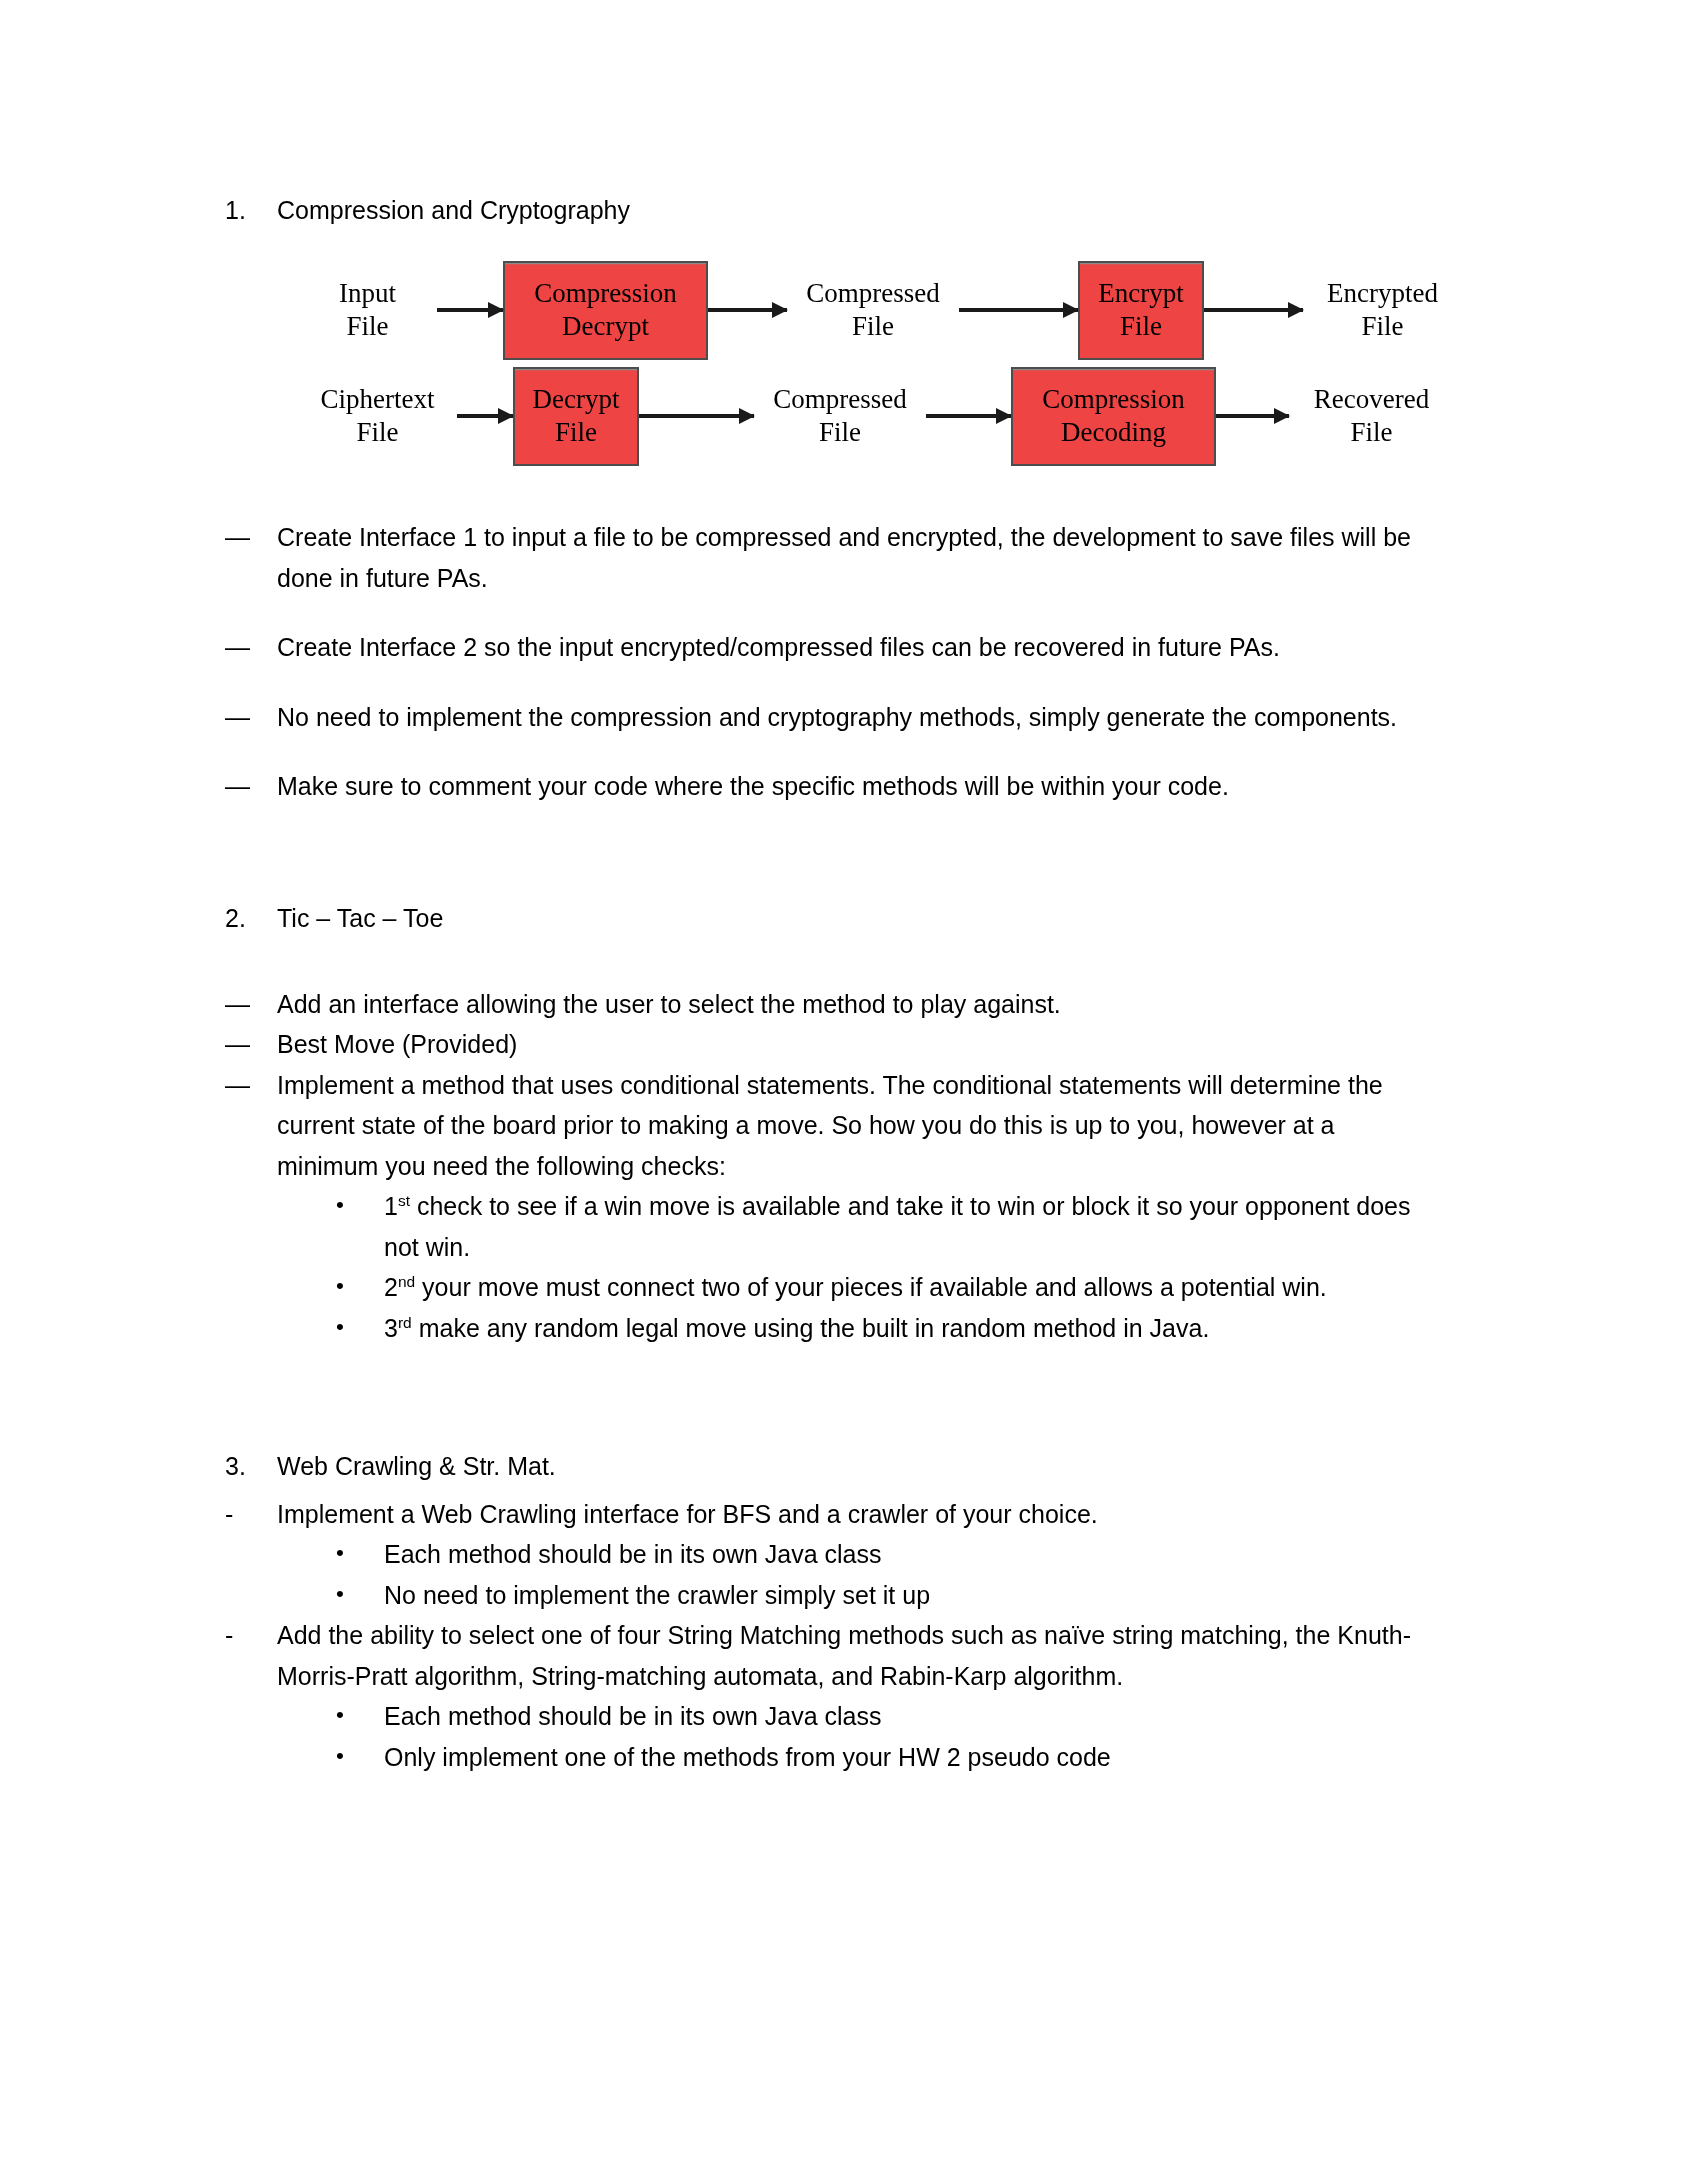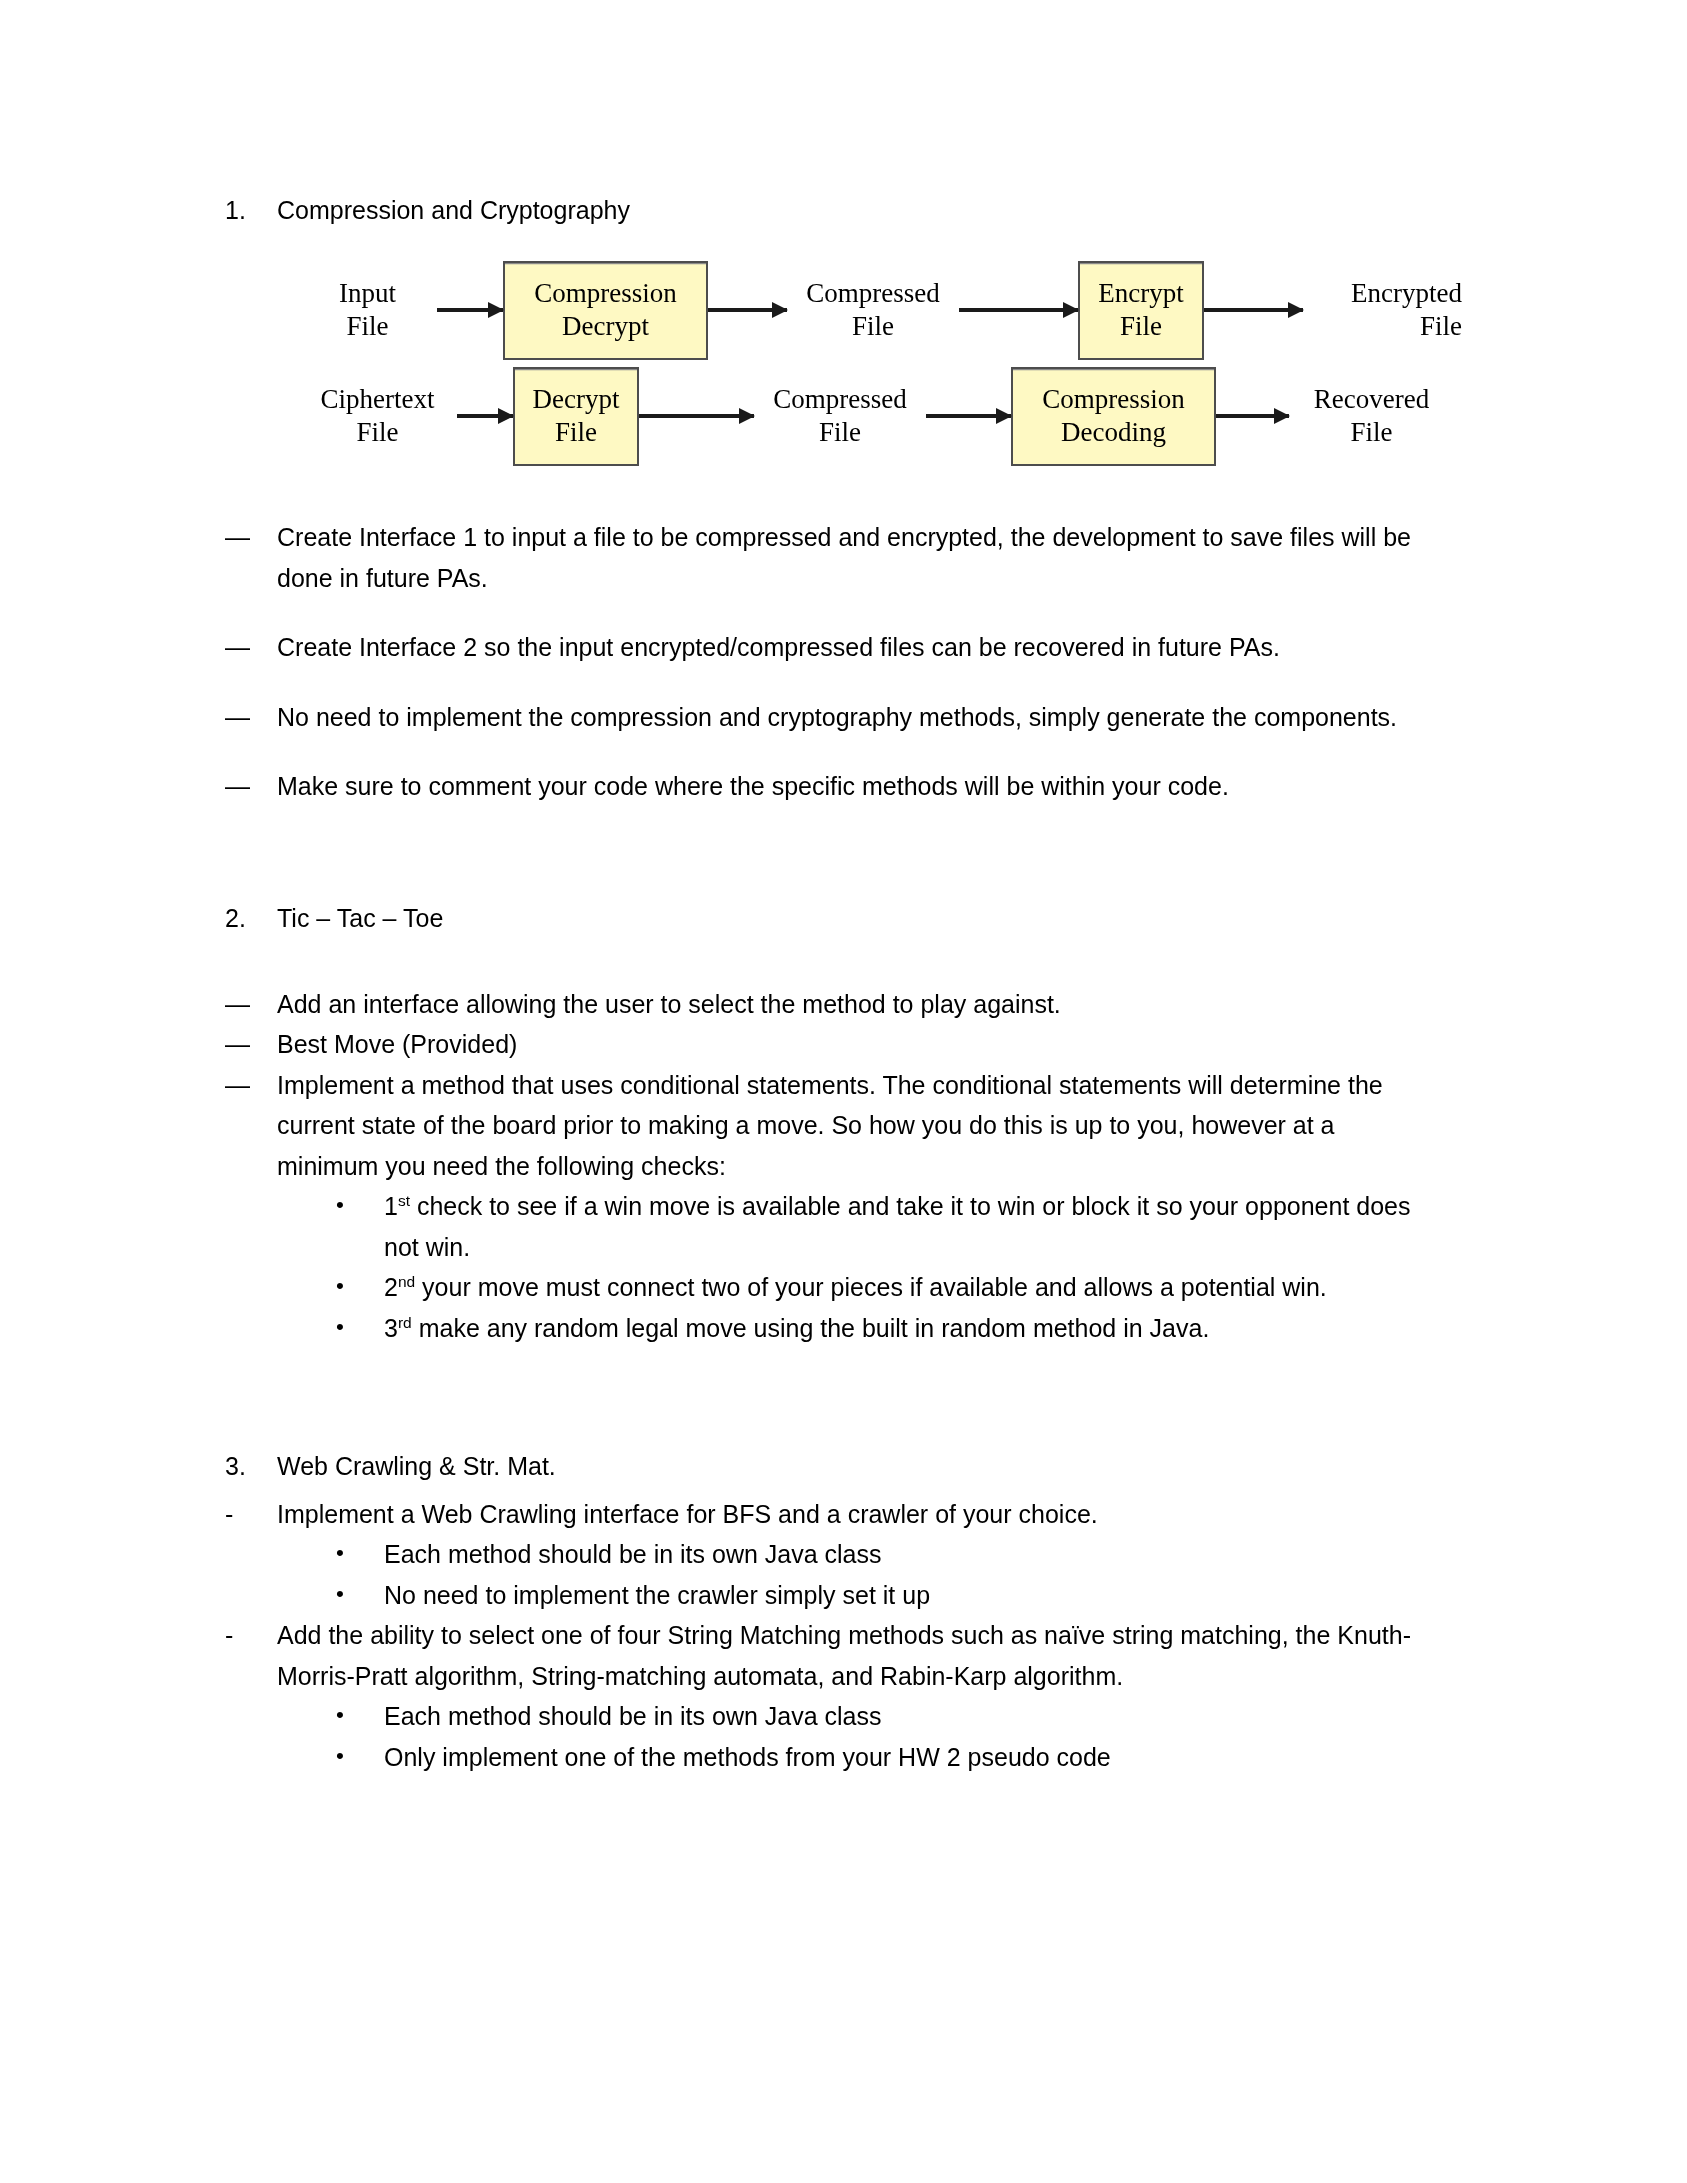--- a/index.html
+++ b/index.html
@@ -97,21 +97,21 @@
   .node-text {
     font-family: "Liberation Serif", serif;
     font-size: 27px;
     line-height: 1.22;
     text-align: center;
     color: #000;
     white-space: nowrap;
   }
   .diag-box {
     border: 2px solid #4d4d4d;
-    background: #fef9c3;
+    background: #ef4444;
     box-shadow: 0 1.3px 0 #8a8a8a inset;
     display: flex;
     align-items: center;
     justify-content: center;
     font-family: "Liberation Serif", serif;
     font-size: 27px;
     line-height: 1.22;
     text-align: center;
     color: #000;
     box-sizing: border-box;
@@ -183,21 +183,21 @@
       <div class="diag-box" style="width:126px;height:99px;">
         <div>
           <div>Encrypt</div>
           <div>File</div>
         </div>
       </div>
       <div class="arrow" style="width:99px;">
           <div class="shaft"></div>
           <div class="head"></div>
         </div>
-      <div class="node-text" style="width:159px;text-align:right;">
+      <div class="node-text" style="width:159px;">
         <div>Encrypted</div>
         <div>File</div>
       </div>
     </div>
 
     <div class="diag-row second">
       <div class="node-text" style="width:159px;">
         <div>Ciphertext</div>
         <div>File</div>
       </div>

